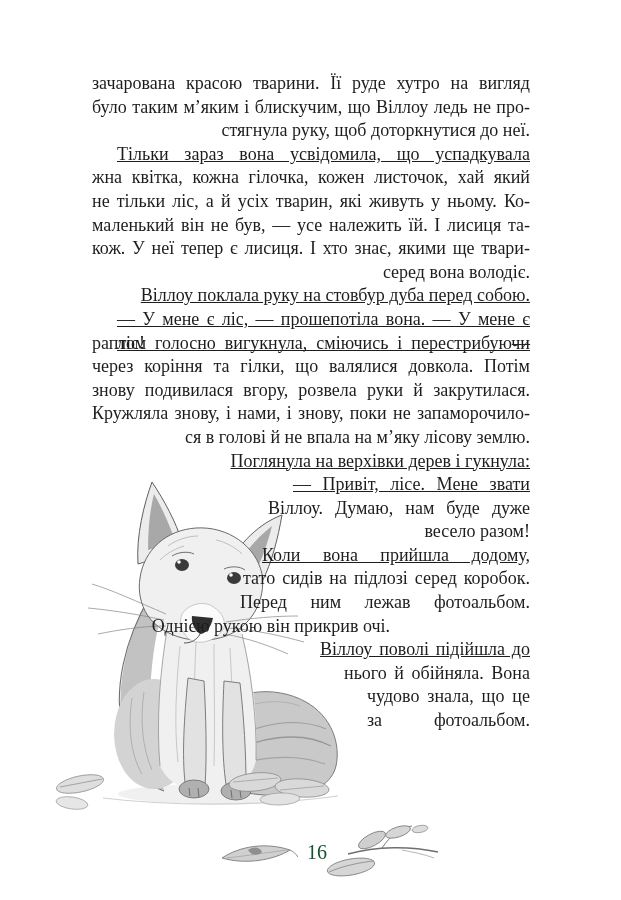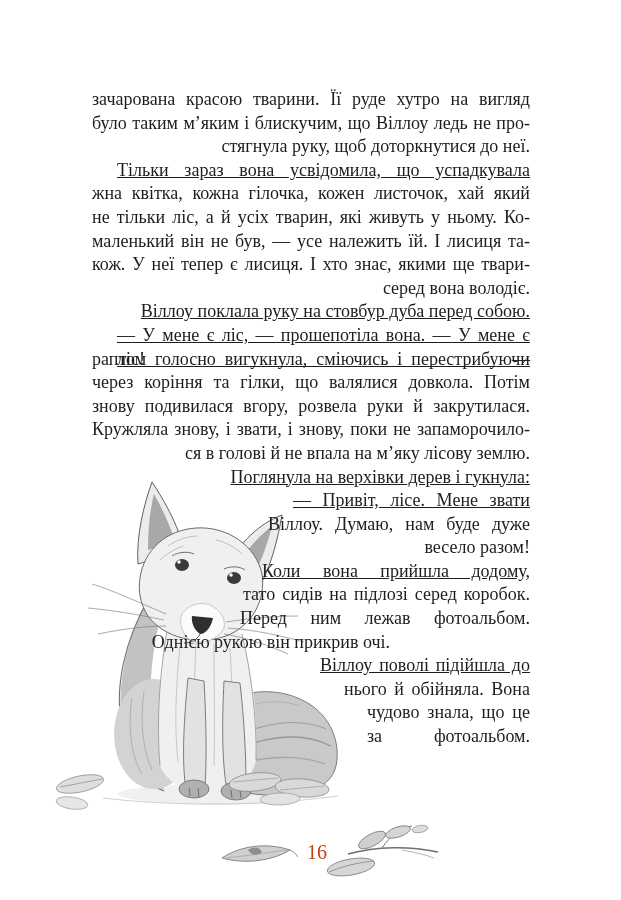--- a/index.html
+++ b/index.html
@@ -6,21 +6,21 @@
   .page{
     position:relative;
     width:621px;height:900px;
     background:#ffffff;
     overflow:hidden;
     font-family:"Liberation Serif","DejaVu Serif",serif;
     color:#1d1d1d;
   }
   .text-block{
     position:absolute;
-    left:92px;top:88px;
+    left:92px;top:72px;
     width:438px;
     font-size:18px;
     line-height:23.6px;
     z-index:2;
   }
   .ln{
     box-sizing:border-box;
     display:block;
     width:438px;
     height:23.6px;
@@ -32,21 +32,21 @@
   .illu{position:absolute;z-index:1;}
   .fox{left:48px;top:466px;width:300px;height:345px;}
   .leaf-left{left:218px;top:838px;width:80px;height:30px;}
   .twig-right{left:342px;top:820px;width:100px;height:45px;}
   .leaf-bottom{left:324px;top:854px;width:56px;height:26px;}
   .page-number{
     position:absolute;
     left:296px;top:841px;width:42px;
     text-align:center;
     font-size:20px;
-    color:#c2410c;
+    color:#14532d;
     z-index:2;
   }
   svg{display:block;width:100%;height:100%;}
 </style>
 </head>
 <body>
 
 <div class="page">
 
   <div class="text-block">
@@ -57,21 +57,21 @@
     <div class="ln j">жна квітка, кожна гілочка, кожен листочок, хай який</div>
     <div class="ln j">не тільки ліс, а й усіх тварин, які живуть у ньому. Ко-</div>
     <div class="ln j">маленький він не був, — усе належить їй. І лисиця та-</div>
     <div class="ln j">кож. У неї тепер є лисиця. І хто знає, якими ще твари-</div>
     <div class="ln">серед вона володіє.</div>
     <div class="ln ind">Віллоу поклала руку на стовбур дуба перед собою.</div>
     <div class="ln j ind">— У мене є ліс, — прошепотіла вона. — У мене є ліс! —</div>
     <div class="ln j">раптом голосно вигукнула, сміючись і перестрибуючи</div>
     <div class="ln j">через коріння та гілки, що валялися довкола. Потім</div>
     <div class="ln j">знову подивилася вгору, розвела руки й закрутилася.</div>
-    <div class="ln j">Кружляла знову, і звати, і знову, поки не запаморочило-</div>
+    <div class="ln j">Кружляла знову, і нами, і знову, поки не запаморочило-</div>
     <div class="ln">ся в голові й не впала на м’яку лісову землю.</div>
     <div class="ln ind" style="margin-left:98px;width:340px">Поглянула на верхівки дерев і гукнула:</div>
     <div class="ln j ind" style="margin-left:176px;width:262px">— Привіт, лісе. Мене звати</div>
     <div class="ln j" style="margin-left:176px;width:262px">Віллоу. Думаю, нам буде дуже</div>
     <div class="ln" style="margin-left:159px;width:279px">весело разом!</div>
     <div class="ln j ind" style="margin-left:145px;width:293px">Коли вона прийшла додому,</div>
     <div class="ln j" style="margin-left:151px;width:287px">тато сидів на підлозі серед коробок.</div>
     <div class="ln j" style="margin-left:148px;width:290px">Перед ним лежав фотоальбом.</div>
     <div class="ln" style="width:298px">Однією рукою він прикрив очі.</div>
     <div class="ln j ind" style="margin-left:203px;width:235px">Віллоу поволі підійшла до</div>

